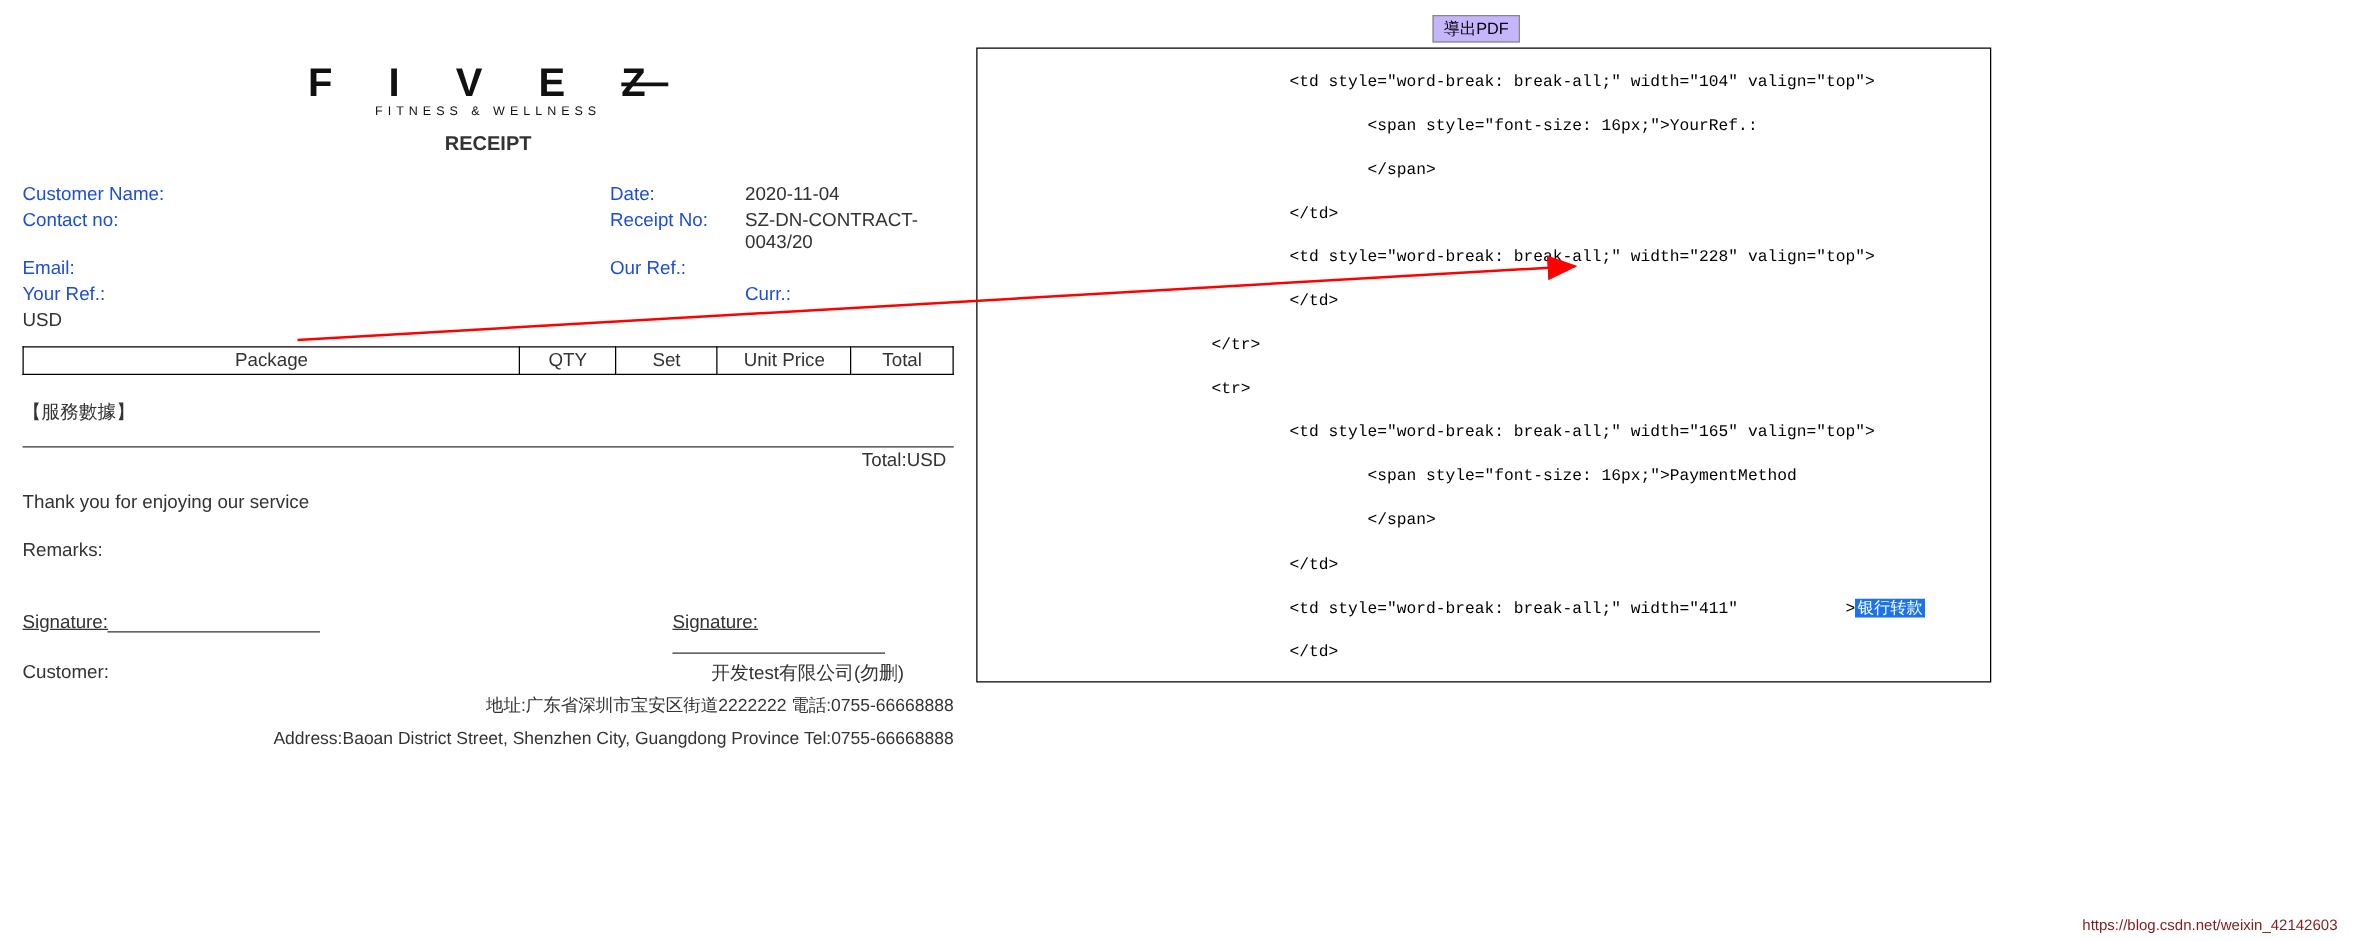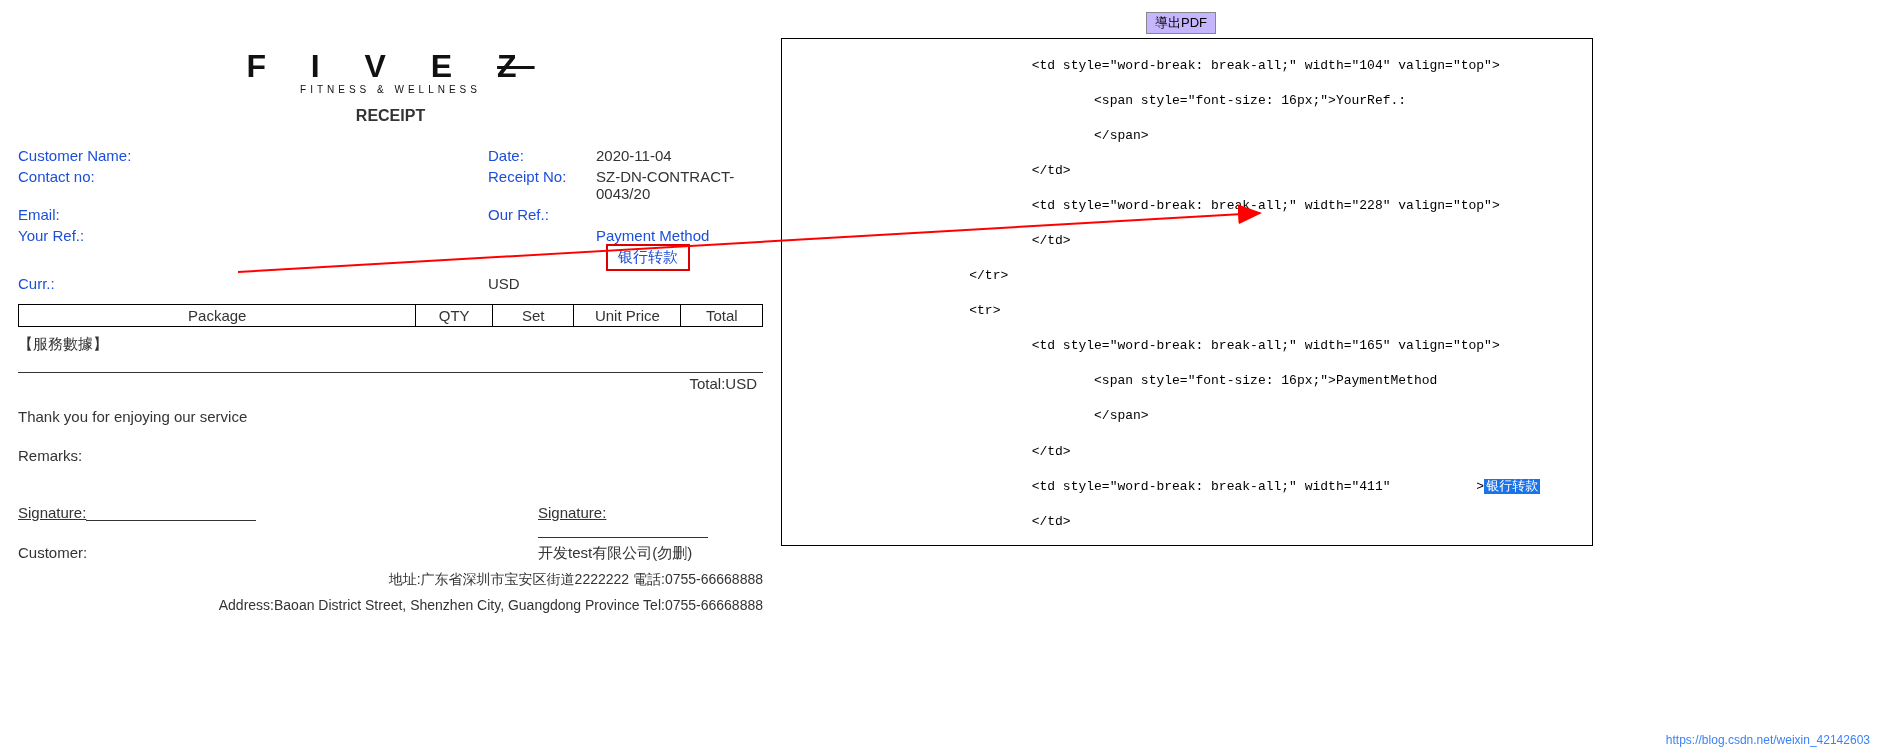--- a/index.html
+++ b/index.html
@@ -22,31 +22,31 @@
     color: #333;
   }
   .logo-wrap { text-align: center; margin-bottom: 10px; }
   .logo-main { font-family: Arial, sans-serif; font-size: 32px; font-weight: 600; letter-spacing: 18px; color: #111; line-height: 1; }
   .logo-main .z { text-decoration: line-through; text-decoration-thickness: 3px; }
   .logo-sub { font-size: 10px; letter-spacing: 4px; color: #111; margin-top: 2px; }
   .receipt-title { text-align: center; font-weight: bold; font-size: 16px; margin: 12px 0 22px; }
   .info-grid { display: grid; grid-template-columns: 470px 108px 1fr; row-gap: 4px; margin-bottom: 12px; }
   .info-grid .lab { color: #1d4ed8; }
   .pay-val { display:inline-block; border: 2px solid #d00; padding: 2px 10px; margin-left: 10px; }
-  table.items { width: 100%; border-collapse: collapse; margin: 4px 0 8px; }
+  table.items { width: 100%; border-collapse: collapse; margin: 4px 0 20px; }
   table.items td { border: 1px solid #000; text-align: center; padding: 2px 4px; font-size: 15px; }
   .service-data { font-size: 15px; margin-bottom: 18px; }
   .hr { border: none; border-top: 1px solid #333; margin: 2px 0; }
   .total-row { text-align: right; padding-right: 6px; font-size: 15px; margin-bottom: 16px; }
   .thanks { margin-bottom: 22px; }
   .remarks { margin-bottom: 40px; }
   .sig-row { display: grid; grid-template-columns: 520px 1fr; margin-bottom: 6px; }
   .sig { text-decoration: underline; }
   .sig-line { display:inline-block; border-bottom:1px solid #333; width:170px; vertical-align: bottom; }
-  .cust-row { display: grid; grid-template-columns: 520px 1fr; margin-bottom: 4px; }
+  .cust-row { display: grid; grid-template-columns: 520px 1fr; margin-bottom: 4px; gap: 31px; }
   .addr { text-align: right; font-size: 14px; margin-top: 8px; }
 
   
   .export-btn {
     position: absolute; left: 1146px; top: 12px;
     border: 1px solid #888; background: #c4b5fd; padding: 1px 8px;
     font-size: 13px; font-family: sans-serif; cursor: pointer;
   }
 
   
@@ -62,21 +62,21 @@
     padding: 0;
     line-height: 1.35;
   }
   .code-panel .cl { display: block; }
   .hl { background: #1a73e8; color: #fff; padding: 0 2px; }
 
   
   .arrow-svg { position: absolute; left: 0; top: 0; pointer-events: none; }
 
   
-  .wm { position:absolute; right:12px; bottom:6px; color:#3b82f6; font-size:12px; font-family: Arial; }
+  .wm { position:absolute; right:12px; bottom:6px; color:#7f1d1d; font-size:12px; font-family: Arial; }
 </style>
 </head>
 <body>
 
 <button class="export-btn">導出PDF</button>
 
 <div class="receipt">
   <div class="logo-wrap">
     <div class="logo-main"><span>F I V E</span> <span class="z">Z</span></div>
     <div class="logo-sub">FITNESS &amp; WELLNESS</div>
@@ -92,24 +92,20 @@
     <div class="lab">Receipt No:</div>
     <div>SZ-DN-CONTRACT-0043/20</div>
 
     <div class="lab">Email:</div>
     <div class="lab">Our Ref.:</div>
     <div></div>
 
     <div class="lab">Your Ref.:</div>
     <div></div>
 
-    <div class="lab">
-      <span>Payment Method</span>
-      <span class="pay-val">银行转款</span>
-    </div>
     <div class="lab">Curr.:</div>
     <div>USD</div>
   </div>
 
   <table class="items">
     <tbody>
         <tr>
       <td style="width:390px">Package</td>
       <td style="width:75px">QTY</td>
       <td style="width:80px">Set</td>

